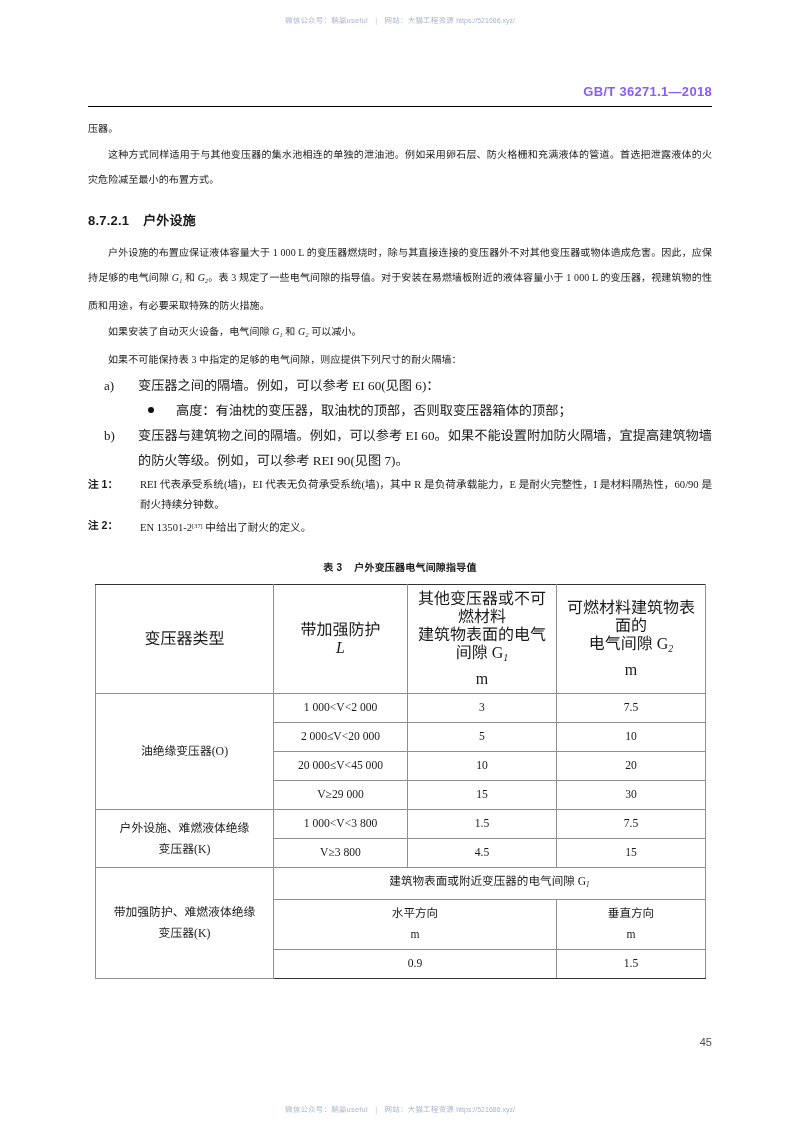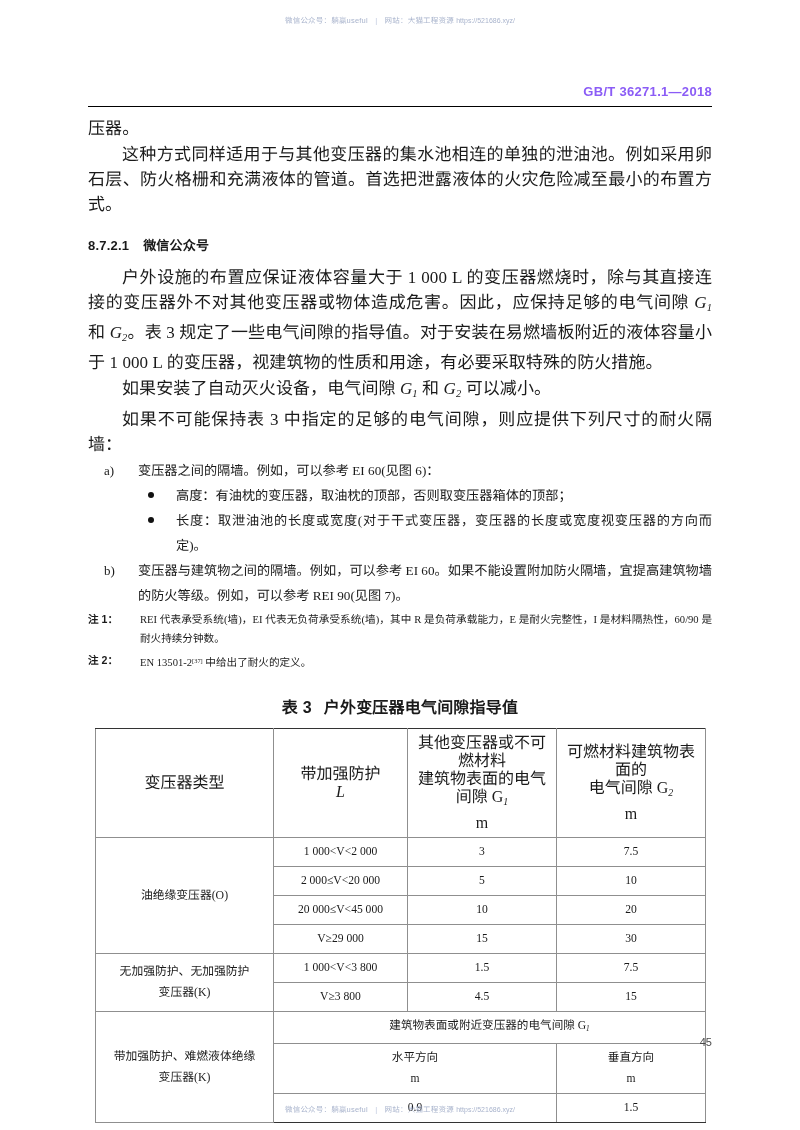--- a/index.html
+++ b/index.html
@@ -62,21 +62,21 @@
 
   
   .content {
     position: absolute;
     top: 116px;
     left: 88px;
     width: 624px;
   }
   p.body {
     margin: 0 0 1px 0;
-    font-size: 17px;
+    font-size: 10px;
     line-height: 25px;
     text-align: justify;
     text-justify: inter-ideograph;
     letter-spacing: 0.1px;
   }
   p.indent { text-indent: 2em; }
 
   h3.section {
     font-family: "Liberation Sans", "DejaVu Sans", sans-serif;
     font-size: 13px;
@@ -145,21 +145,21 @@
     font-family: "Liberation Sans", "DejaVu Sans", sans-serif;
     font-weight: bold;
     font-size: 10.6px;
   }
 
   
   .table-caption {
     text-align: center;
     font-family: "Liberation Sans", "DejaVu Sans", sans-serif;
     font-weight: bold;
-    font-size: 16px;
+    font-size: 10px;
     margin: 21px 0 10px 0;
     letter-spacing: 0.2px;
   }
   .table-caption .cap-gap { margin-left: 12px; }
 
   table.gb {
     border-collapse: collapse;
     width: 610px;
     margin-left: 7px;
     table-layout: fixed;
@@ -209,42 +209,38 @@
   <div class="running-head">GB/T 36271.1—2018</div>
   <div class="rule-top"></div>
 
   <div class="content">
 
     <p class="body">压器。</p>
 
     <p class="body indent">这种方式同样适用于与其他变压器的集水池相连的单独的泄油池。例如采用卵石层、防火格栅和充满液体的管道。首选把泄露液体的火灾危险减至最小的布置方式。</p>
 
     <h3 class="section">
-      <span>8.7.2.1</span><span class="sec-title">微信公众号</span>
+      <span>8.7.2.1</span><span class="sec-title">户外设施</span>
     </h3>
 
     <p class="body indent"><span>户外设施的布置应保证液体容量大于 1 000 L 的变压器燃烧时，除与其直接连接的变压器外不对其他变压器或物体造成危害。因此，应保持足够的电气间隙 </span><span class="ital"><span>G</span><sub>1</sub></span><span> 和 </span><span class="ital"><span>G</span><sub>2</sub></span><span>。表 3 规定了一些电气间隙的指导值。对于安装在易燃墙板附近的液体容量小于 1 000 L 的变压器，视建筑物的性质和用途，有必要采取特殊的防火措施。</span></p>
 
     <p class="body indent"><span>如果安装了自动灭火设备，电气间隙 </span><span class="ital"><span>G</span><sub>1</sub></span><span> 和 </span><span class="ital"><span>G</span><sub>2</sub></span><span> 可以减小。</span></p>
 
 
     <p class="body indent">如果不可能保持表 3 中指定的足够的电气间隙，则应提供下列尺寸的耐火隔墙：</p>
 
     <ul class="lettered">
       <li>
         <span class="marker">a)</span>
         <span>变压器之间的隔墙。例如，可以参考 EI 60(见图 6)：</span>
         <ul class="bullets">
           <li>
             <span class="dot"></span>
             <span>高度：有油枕的变压器，取油枕的顶部，否则取变压器箱体的顶部；</span>
-          </li>
-          <li>
-            <span class="dot"></span>
-            <span>长度：取泄油池的长度或宽度(对于干式变压器，变压器的长度或宽度视变压器的方向而定)。</span>
           </li>
         </ul>
       </li>
       <li>
         <span class="marker">b)</span>
         <span>变压器与建筑物之间的隔墙。例如，可以参考 EI 60。如果不能设置附加防火隔墙，宜提高建筑物墙的防火等级。例如，可以参考 REI 90(见图 7)。</span>
       </li>
     </ul>
 
     <div class="note">
@@ -304,21 +300,21 @@
           <td class="num">20</td>
         </tr>
         <tr>
           <td class="num nowrap">V≥29 000</td>
           <td class="num">15</td>
           <td class="num">30</td>
         </tr>
 
         <tr>
           <td class="grp" rowspan="2">
-            <span>无加强防护、无加强防护</span><br>
+            <span>户外设施、难燃液体绝缘</span><br>
             <span>变压器(K)</span>
           </td>
           <td class="num nowrap">1 000&lt;V&lt;3 800</td>
           <td class="num">1.5</td>
           <td class="num">7.5</td>
         </tr>
         <tr>
           <td class="num nowrap">V≥3 800</td>
           <td class="num">4.5</td>
           <td class="num">15</td>

